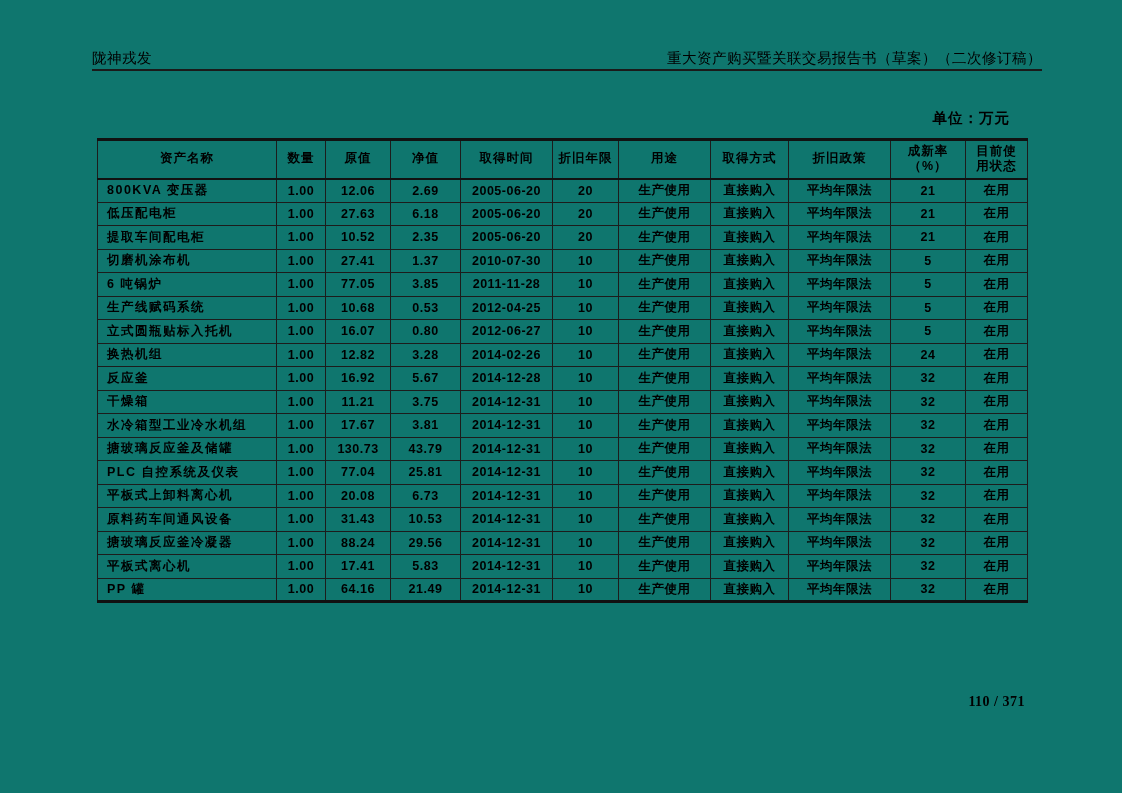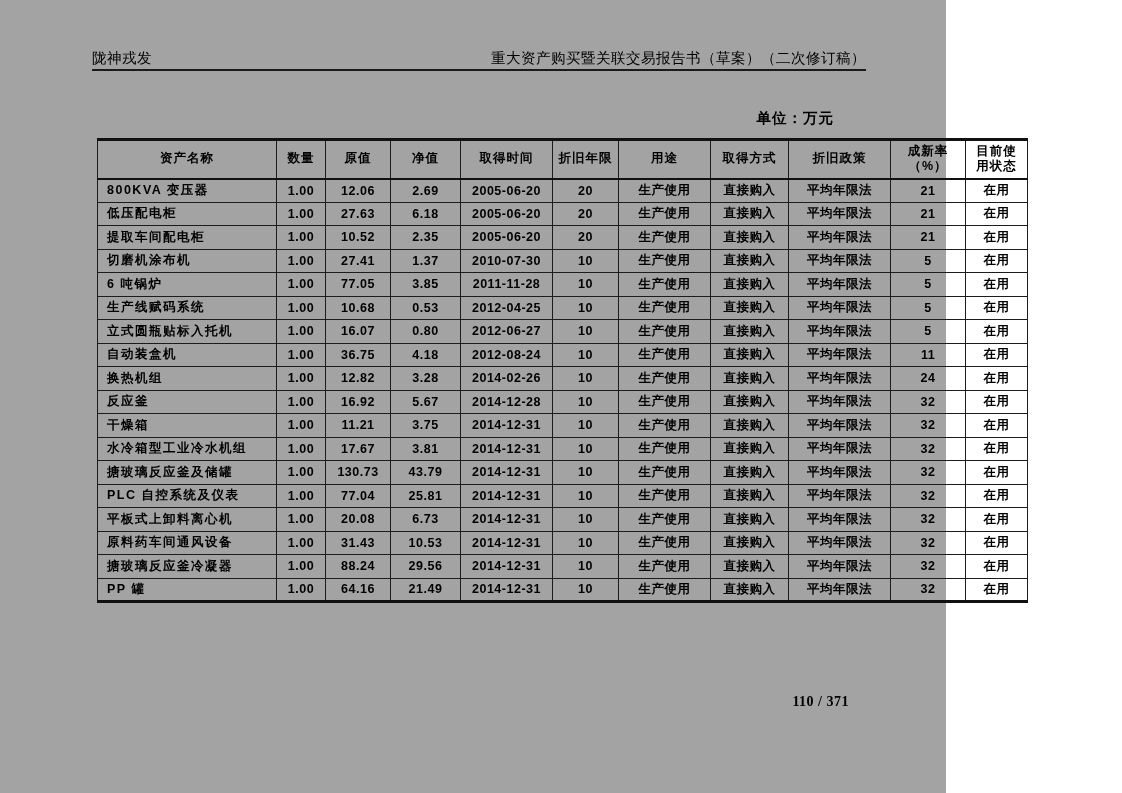--- a/index.html
+++ b/index.html
@@ -4,21 +4,21 @@
 <style>
   * { margin: 0; padding: 0; box-sizing: border-box; }
   html, body {
     width: 1122px; height: 793px;
     background: #ffffff;
     font-family: "Liberation Sans", sans-serif;
     color: #000;
     overflow: hidden;
     position: relative;
   }
-  .page { position: relative; width: 946px; height: 793px; background: #a3a3a3; }
+  .page { position: relative; width: 1122px; height: 793px; background: #0f766e; }
 
   
   .doc-header {
     position: absolute;
     left: 92px; right: 80px; top: 50px;
     height: 21px;
     display: flex;
     justify-content: space-between;
     align-items: flex-end;
     border-bottom: 2px solid #1a1a1a;
@@ -214,33 +214,20 @@
           <td class="cell-net-value">0.80</td>
           <td class="cell-acquire-date">2012-06-27</td>
           <td class="cell-depreciation-years">10</td>
           <td class="cell-usage">生产使用</td>
           <td class="cell-acquire-method">直接购入</td>
           <td class="cell-depreciation-policy">平均年限法</td>
           <td class="cell-condition-rate">5</td>
           <td class="cell-current-status">在用</td>
         </tr>
         <tr>
-          <td class="cell-asset-name">自动装盒机</td>
-          <td class="cell-quantity">1.00</td>
-          <td class="cell-original-value">36.75</td>
-          <td class="cell-net-value">4.18</td>
-          <td class="cell-acquire-date">2012-08-24</td>
-          <td class="cell-depreciation-years">10</td>
-          <td class="cell-usage">生产使用</td>
-          <td class="cell-acquire-method">直接购入</td>
-          <td class="cell-depreciation-policy">平均年限法</td>
-          <td class="cell-condition-rate">11</td>
-          <td class="cell-current-status">在用</td>
-        </tr>
-        <tr>
           <td class="cell-asset-name">换热机组</td>
           <td class="cell-quantity">1.00</td>
           <td class="cell-original-value">12.82</td>
           <td class="cell-net-value">3.28</td>
           <td class="cell-acquire-date">2014-02-26</td>
           <td class="cell-depreciation-years">10</td>
           <td class="cell-usage">生产使用</td>
           <td class="cell-acquire-method">直接购入</td>
           <td class="cell-depreciation-policy">平均年限法</td>
           <td class="cell-condition-rate">24</td>
@@ -344,20 +331,33 @@
           <td class="cell-net-value">29.56</td>
           <td class="cell-acquire-date">2014-12-31</td>
           <td class="cell-depreciation-years">10</td>
           <td class="cell-usage">生产使用</td>
           <td class="cell-acquire-method">直接购入</td>
           <td class="cell-depreciation-policy">平均年限法</td>
           <td class="cell-condition-rate">32</td>
           <td class="cell-current-status">在用</td>
         </tr>
         <tr>
+          <td class="cell-asset-name">平板式离心机</td>
+          <td class="cell-quantity">1.00</td>
+          <td class="cell-original-value">17.41</td>
+          <td class="cell-net-value">5.83</td>
+          <td class="cell-acquire-date">2014-12-31</td>
+          <td class="cell-depreciation-years">10</td>
+          <td class="cell-usage">生产使用</td>
+          <td class="cell-acquire-method">直接购入</td>
+          <td class="cell-depreciation-policy">平均年限法</td>
+          <td class="cell-condition-rate">32</td>
+          <td class="cell-current-status">在用</td>
+        </tr>
+        <tr>
           <td class="cell-asset-name">PP 罐</td>
           <td class="cell-quantity">1.00</td>
           <td class="cell-original-value">64.16</td>
           <td class="cell-net-value">21.49</td>
           <td class="cell-acquire-date">2014-12-31</td>
           <td class="cell-depreciation-years">10</td>
           <td class="cell-usage">生产使用</td>
           <td class="cell-acquire-method">直接购入</td>
           <td class="cell-depreciation-policy">平均年限法</td>
           <td class="cell-condition-rate">32</td>

